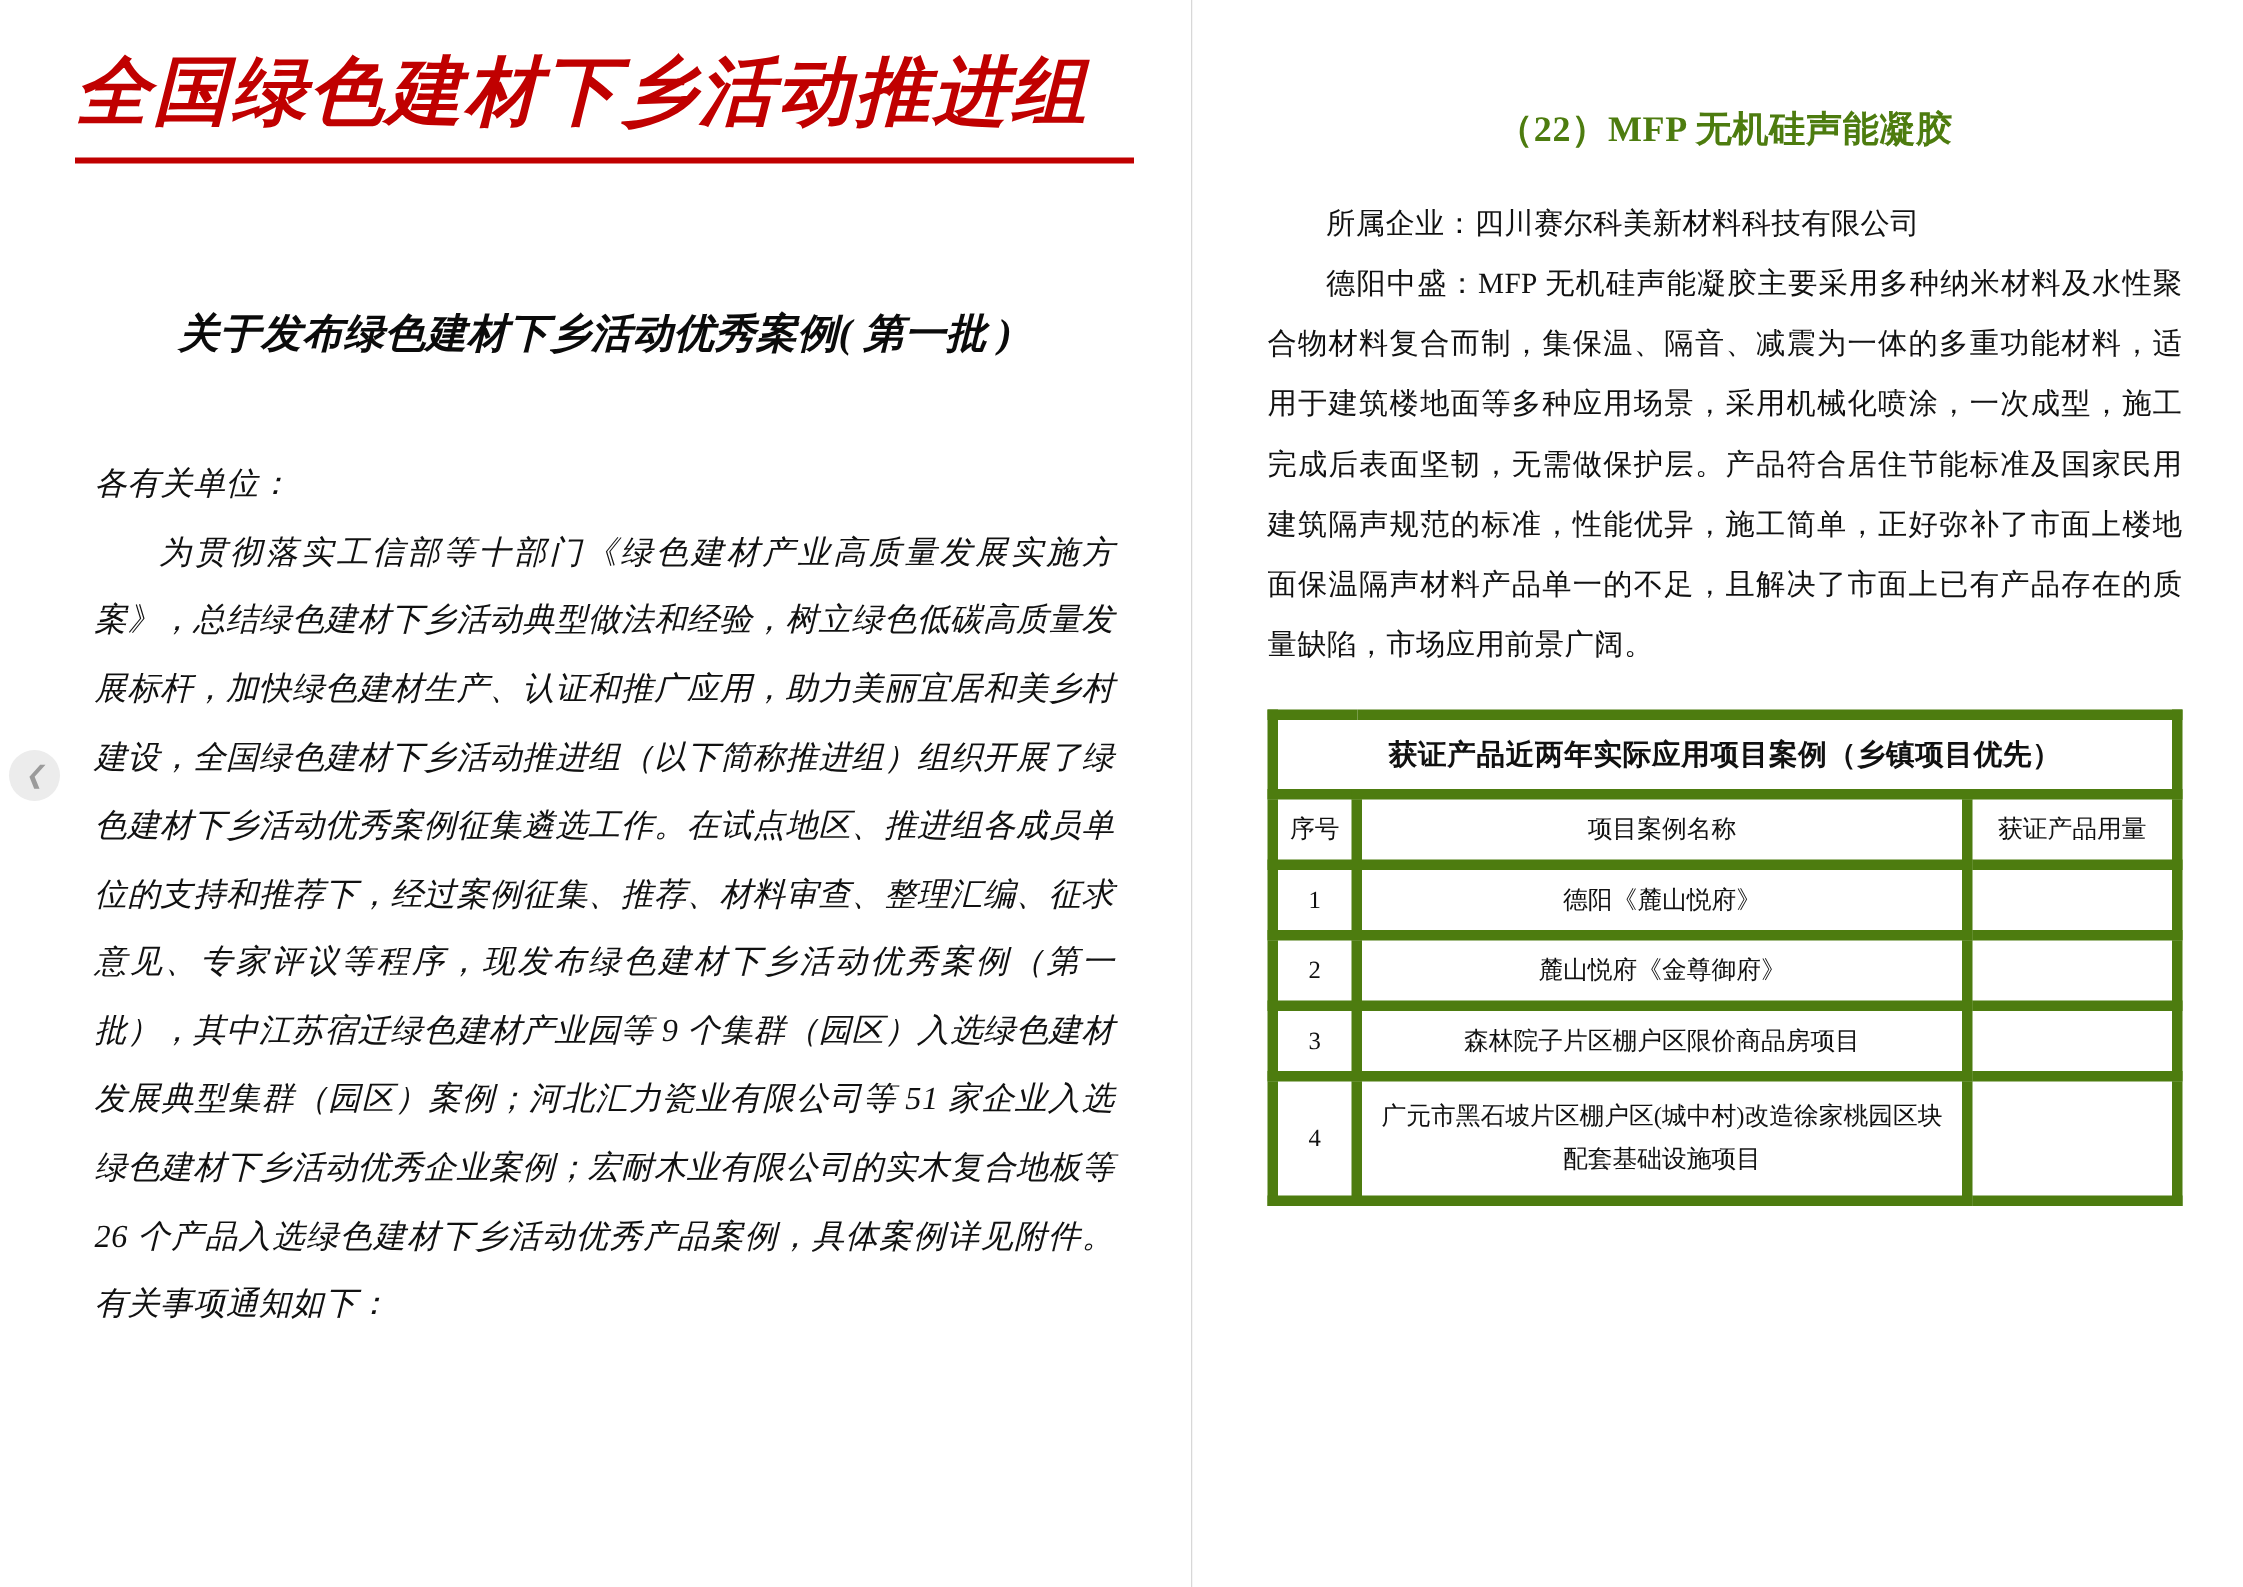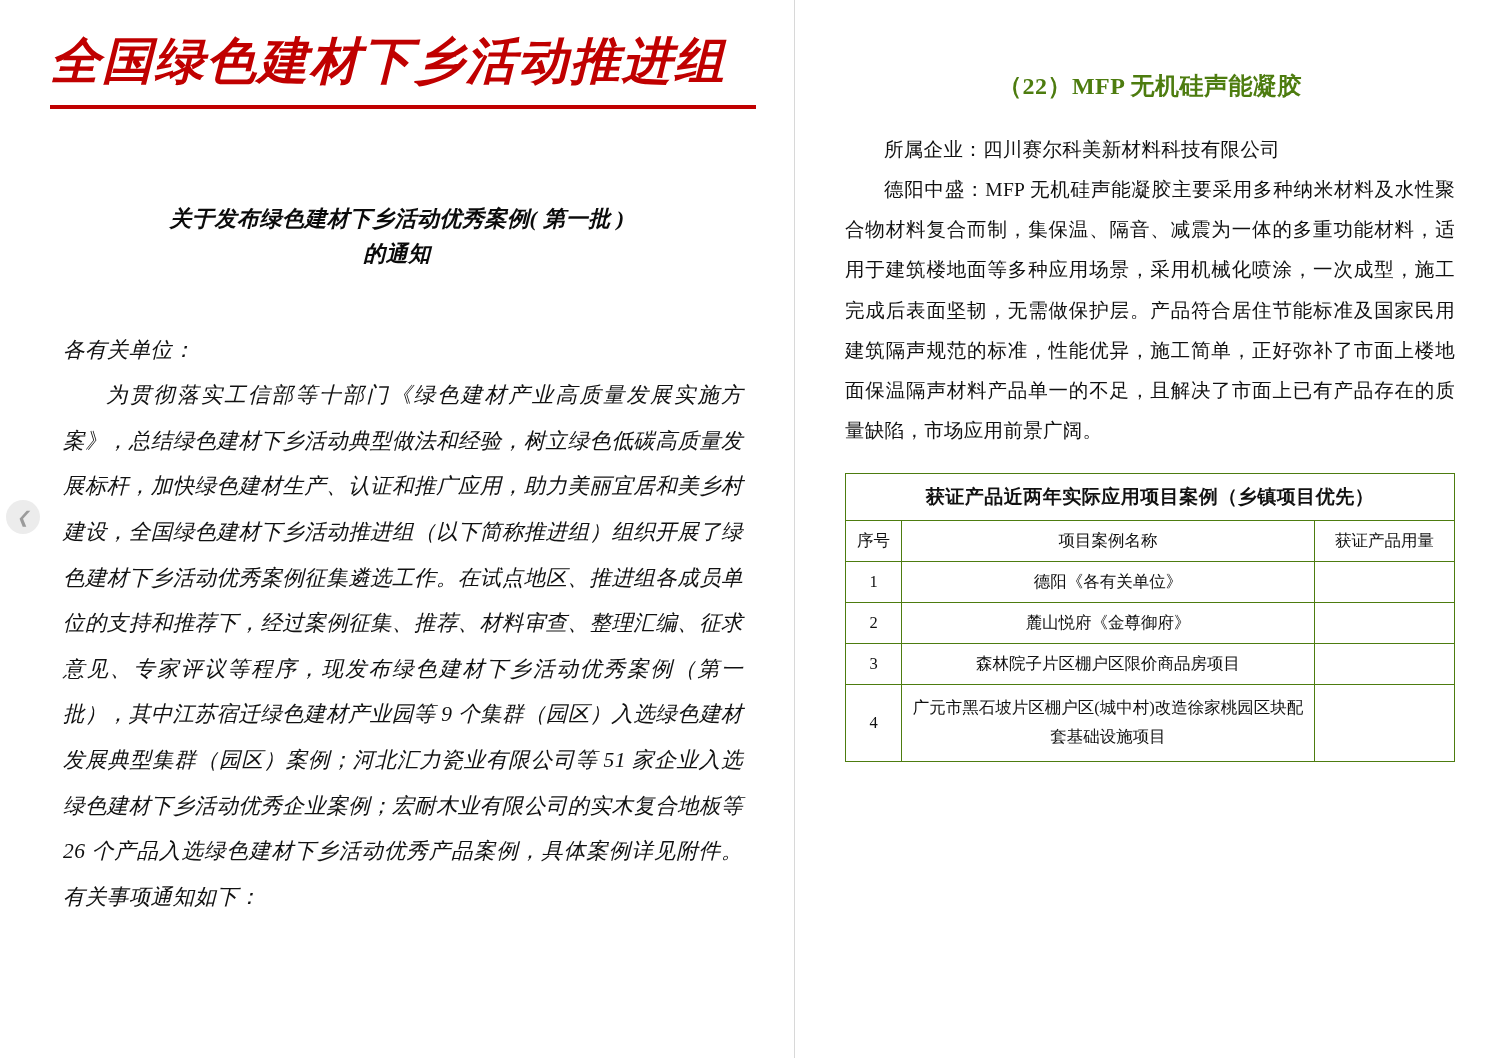--- a/index.html
+++ b/index.html
@@ -45,21 +45,21 @@
     margin-top: 14px;
     height: 4px;
     background: #c00000;
     width: 706px;
   }
 
   .doc-title {
     margin: 92px 70px 0 70px;
     text-align: center;
     font-weight: bold;
-    font-size: 22px;
+    font-size: 27px;
     line-height: 1.62;
     color: #0b0b0b;
     letter-spacing: 0.5px;
   }
 
   .doc-body {
     margin: 56px 46px 0 58px;
     font-size: 21.5px;
     line-height: 2.12;
     color: #111;
@@ -98,21 +98,21 @@
   .r-label { font-style: normal; }
 
   table.case-table {
     margin-top: 22px;
     width: 100%;
     border-collapse: collapse;
     font-size: 16.5px;
     color: #111;
   }
   table.case-table td, table.case-table th {
-    border: 1px solid #4d7c0f;
+    border: 7px solid #4d7c0f;
     text-align: center;
     vertical-align: middle;
     padding: 9px 6px;
     font-weight: normal;
   }
   table.case-table .tbl-caption {
     font-size: 19px;
     font-weight: bold;
     padding: 10px 6px;
     letter-spacing: 0.5px;
@@ -146,21 +146,20 @@
 
   <div class="page-left">
 
     <div class="doc-header">
       <div class="doc-header-title">全国绿色建材下乡活动推进组</div>
       <div class="doc-header-rule"></div>
     </div>
 
     <div class="doc-title">
       <div>关于发布绿色建材下乡活动优秀案例( 第一批 )</div>
-      <div>的通知</div>
     </div>
 
     <div class="doc-body">
       <p>各有关单位：</p>
       <p class="indent2">为贯彻落实工信部等十部门《绿色建材产业高质量发展实施方案》，总结绿色建材下乡活动典型做法和经验，树立绿色低碳高质量发展标杆，加快绿色建材生产、认证和推广应用，助力美丽宜居和美乡村建设，全国绿色建材下乡活动推进组（以下简称推进组）组织开展了绿色建材下乡活动优秀案例征集遴选工作。在试点地区、推进组各成员单位的支持和推荐下，经过案例征集、推荐、材料审查、整理汇编、征求意见、专家评议等程序，现发布绿色建材下乡活动优秀案例（第一批），其中江苏宿迁绿色建材产业园等 9 个集群（园区）入选绿色建材发展典型集群（园区）案例；河北汇力瓷业有限公司等 51 家企业入选绿色建材下乡活动优秀企业案例；宏耐木业有限公司的实木复合地板等 26 个产品入选绿色建材下乡活动优秀产品案例，具体案例详见附件。有关事项通知如下：</p>
     </div>
 
     <div class="nav-arrow">❮</div>
   </div>
 
@@ -178,21 +177,21 @@
         <tr>
           <td class="tbl-caption" colspan="3">获证产品近两年实际应用项目案例（乡镇项目优先）</td>
         </tr>
         <tr>
           <td class="col-no">序号</td>
           <td>项目案例名称</td>
           <td class="col-amt">获证产品用量</td>
         </tr>
         <tr>
           <td>1</td>
-          <td>德阳《各有关单位》</td>
+          <td>德阳《麓山悦府》</td>
           <td></td>
         </tr>
         <tr>
           <td>2</td>
           <td>麓山悦府《金尊御府》</td>
           <td></td>
         </tr>
         <tr>
           <td>3</td>
           <td>森林院子片区棚户区限价商品房项目</td>

